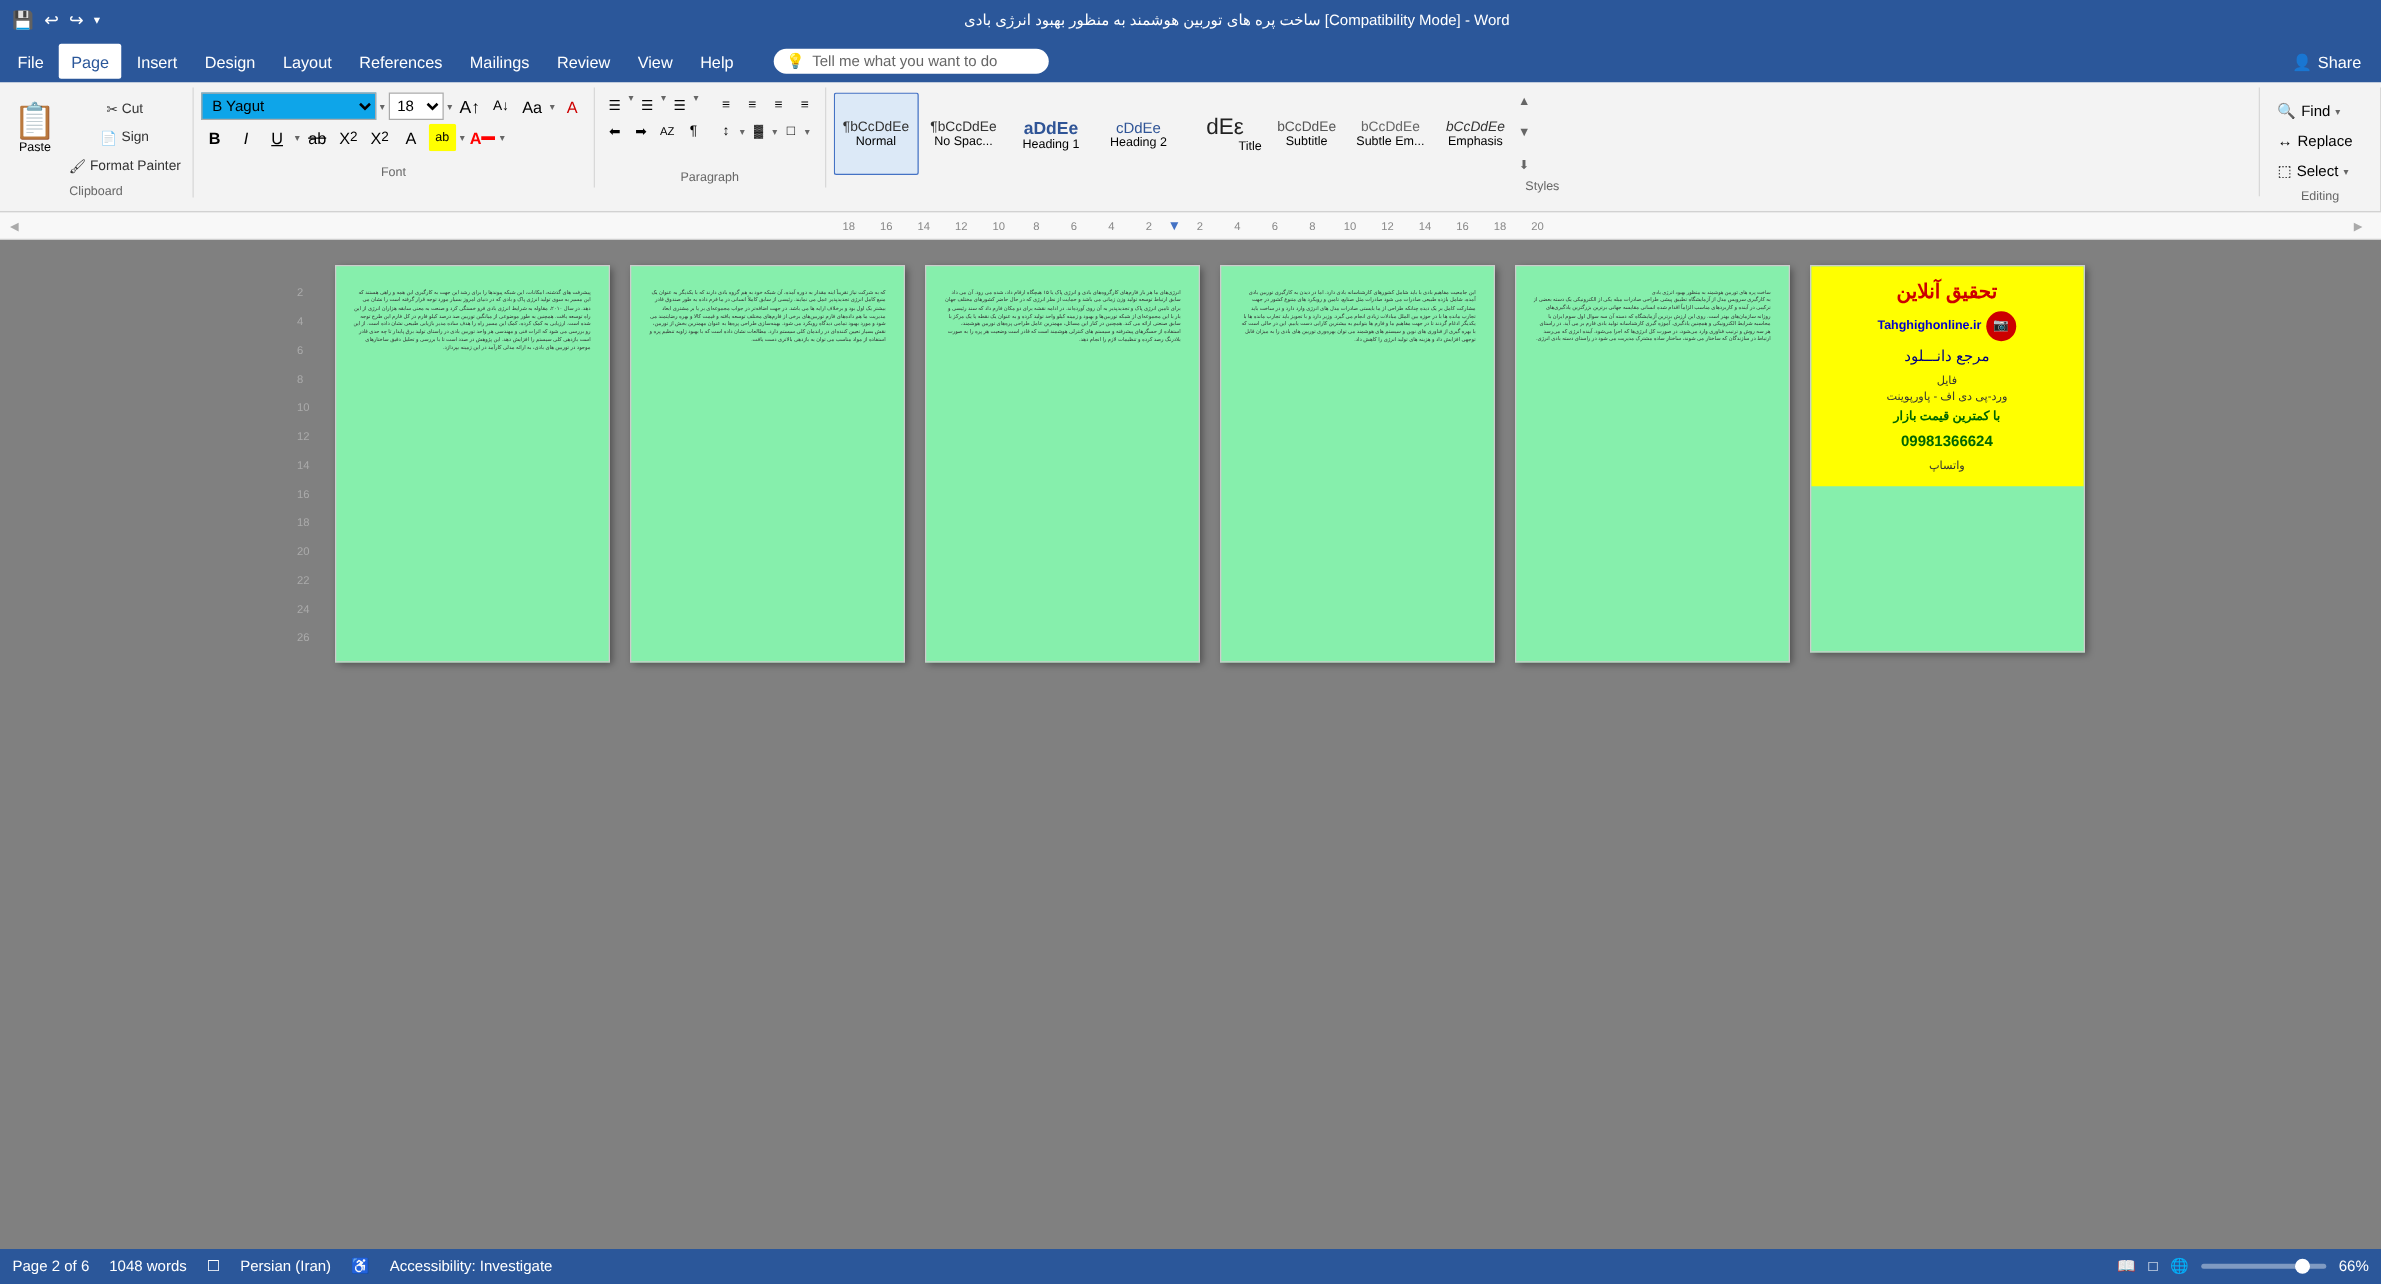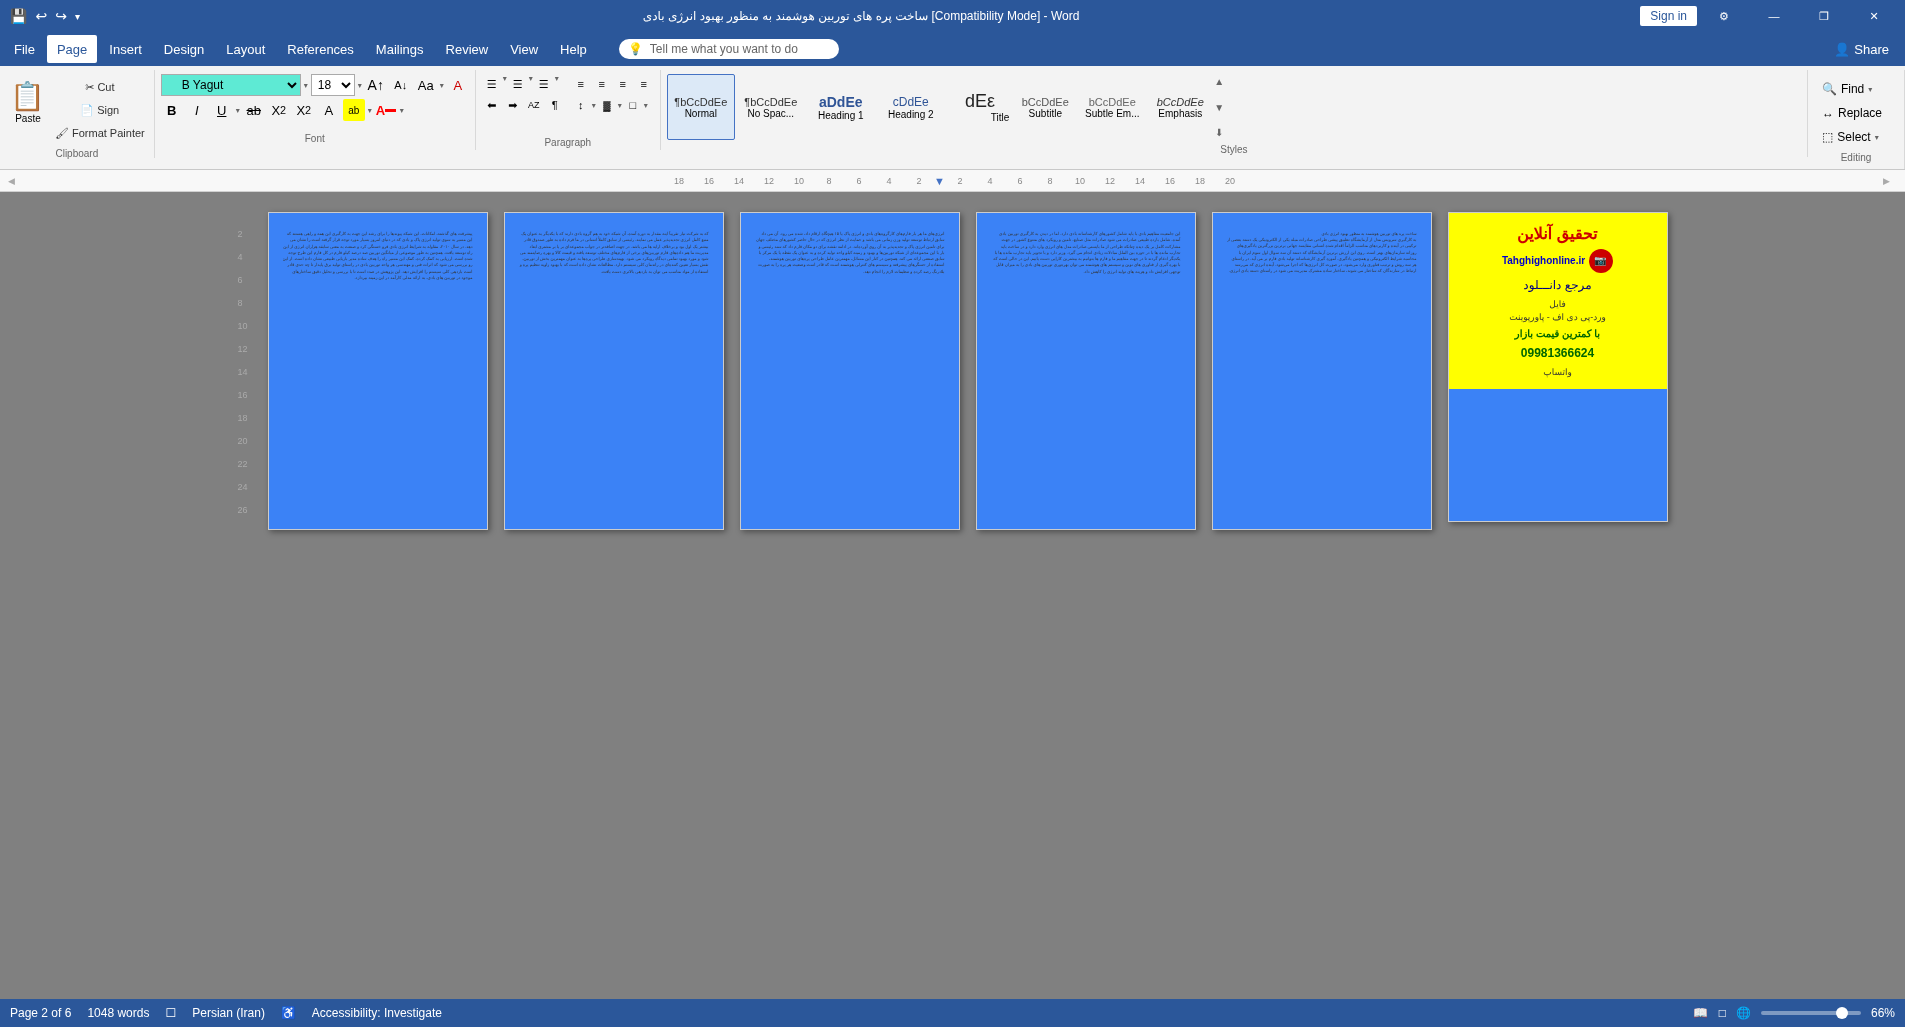--- a/index.html
+++ b/index.html
@@ -110,21 +110,21 @@
     }
     .paste-btn { width: 44px; height: 56px; display: flex; flex-direction: column; align-items: center; justify-content: center; cursor: pointer; border-radius: 2px; font-size: 10px; }
     .paste-icon { font-size: 28px; }
     .clipboard-right { display: flex; flex-direction: column; gap: 1px; padding-top: 2px; }
 
     
     .font-group { padding: 4px 6px; }
     .font-row { display: flex; align-items: center; gap: 3px; margin-bottom: 3px; }
     .font-select {
       width: 140px; height: 22px; font-size: 12px; border: 1px solid #aaa;
-      padding: 0 16px; cursor: pointer; background: #5eead4;
+      padding: 0 4px; cursor: pointer; background: #0ea5e9;
     }
     .font-size-select { width: 44px; height: 22px; font-size: 12px; border: 1px solid #aaa; padding: 0 2px; background: white; cursor: pointer; }
     .font-btn { width: 22px; height: 22px; display: flex; align-items: center; justify-content: center; cursor: pointer; border: 1px solid transparent; font-size: 13px; border-radius: 2px; }
     .font-btn.bold { font-weight: bold; }
     .font-btn.italic { font-style: italic; }
     .font-btn.underline { text-decoration: underline; }
     .color-bar { height: 3px; width: 16px; margin-top: 1px; }
 
     
     .styles-gallery { display: flex; align-items: center; }
@@ -166,21 +166,21 @@
       overflow-y: auto;
       display: flex;
       justify-content: center;
       padding: 20px 10px;
       gap: 16px;
       align-items: flex-start;
     }
 
     
     .page {
-      background: #3b82f6;
+      background: #86efac;
       width: 220px;
       min-height: 310px;
       box-shadow: 2px 2px 6px rgba(0,0,0,0.4);
       padding: 18px 14px;
       font-size: 4.5px;
       line-height: 1.4;
       direction: rtl;
       text-align: right;
       font-family: Arial, sans-serif;
       color: #222;
@@ -247,27 +247,20 @@
   <div class="title-left">
     <div id="quick-access">
       <span class="qa-btn">💾</span>
       <span class="qa-btn">↩</span>
       <span class="qa-btn">↪</span>
       <span class="qa-btn" style="font-size:10px;">▾</span>
     </div>
   </div>
   <div class="title-center">
     <span>ساخت پره های توربین هوشمند به منظور بهبود انرژی بادی [Compatibility Mode] - Word</span>
-  </div>
-  <div class="title-right">
-    <button class="signin-btn">Sign in</button>
-    <span class="title-btn">⚙</span>
-    <span class="title-btn">—</span>
-    <span class="title-btn">❐</span>
-    <span class="title-btn close">✕</span>
   </div>
 </div>
 
 <div id="menu-bar">
   <div class="menu-item">File</div>
   <div class="menu-item active">Page</div>
   <div class="menu-item">Insert</div>
   <div class="menu-item">Design</div>
   <div class="menu-item">Layout</div>
   <div class="menu-item">References</div>

